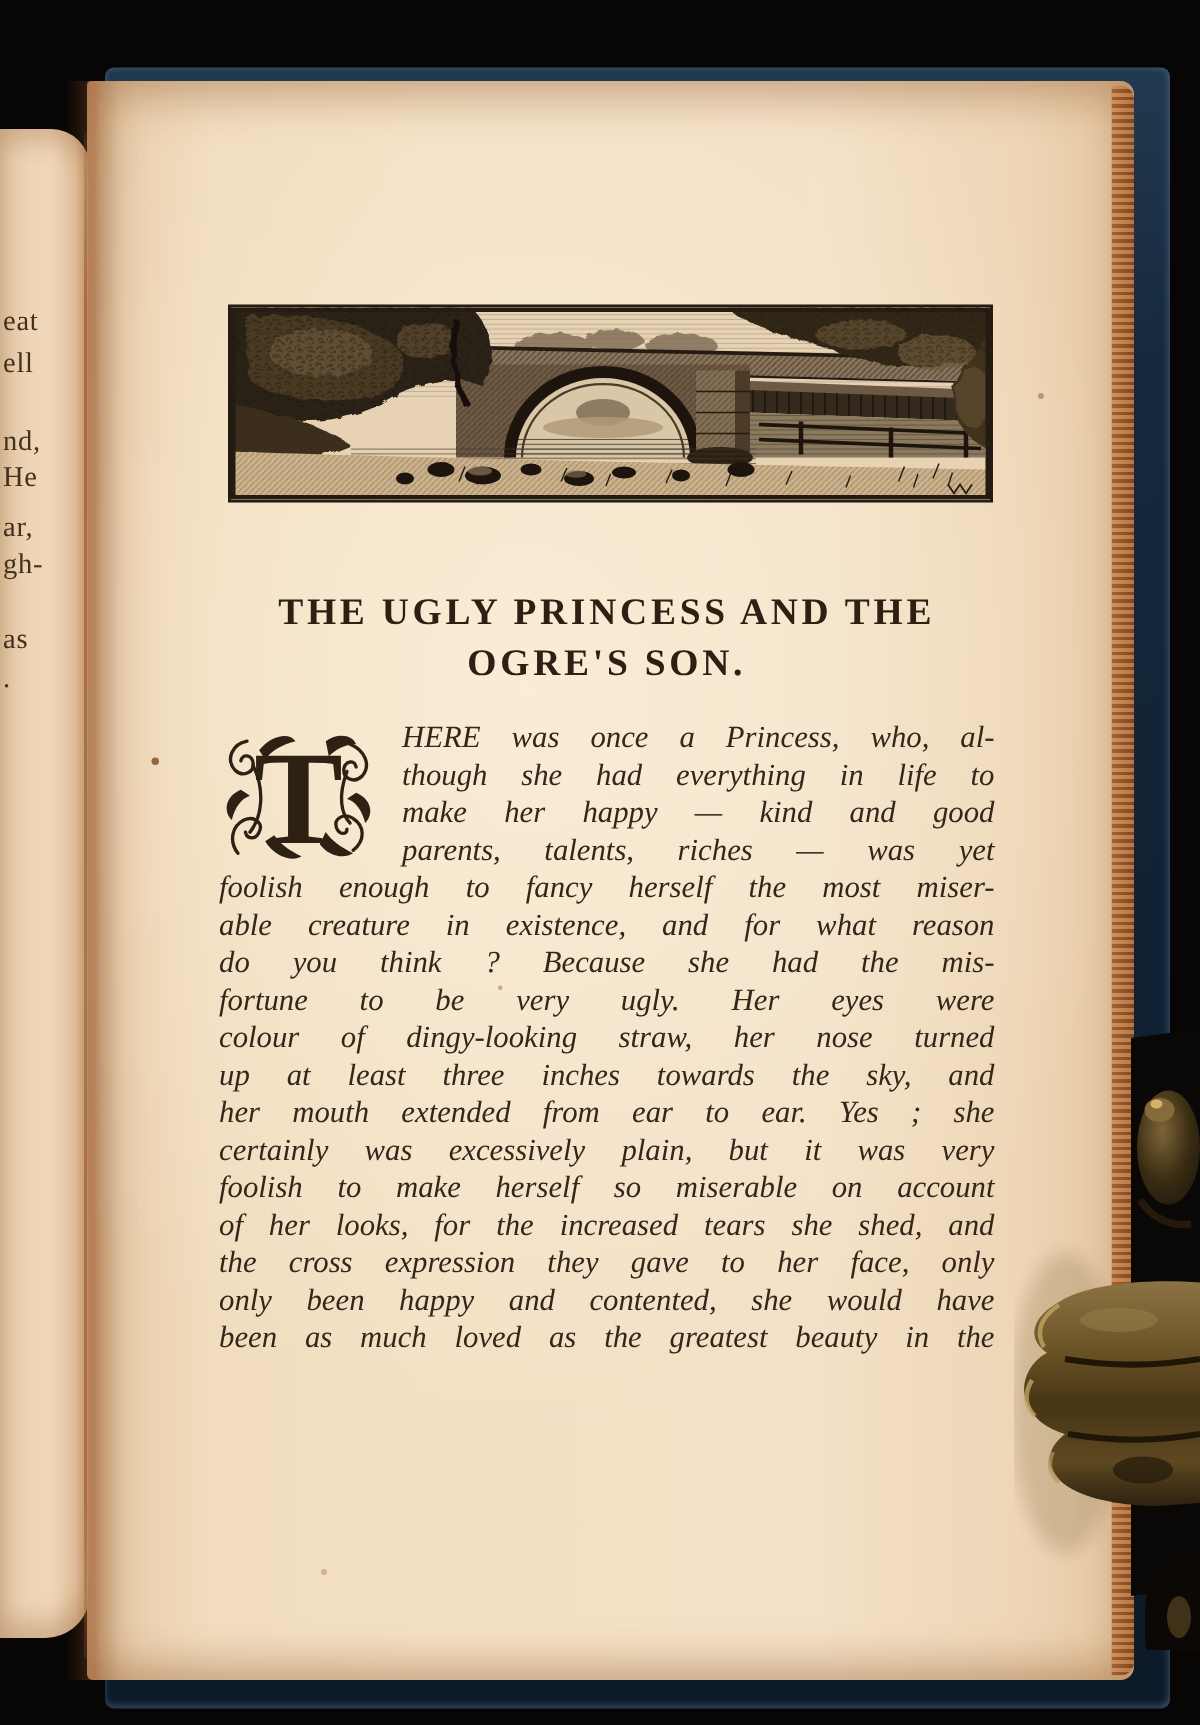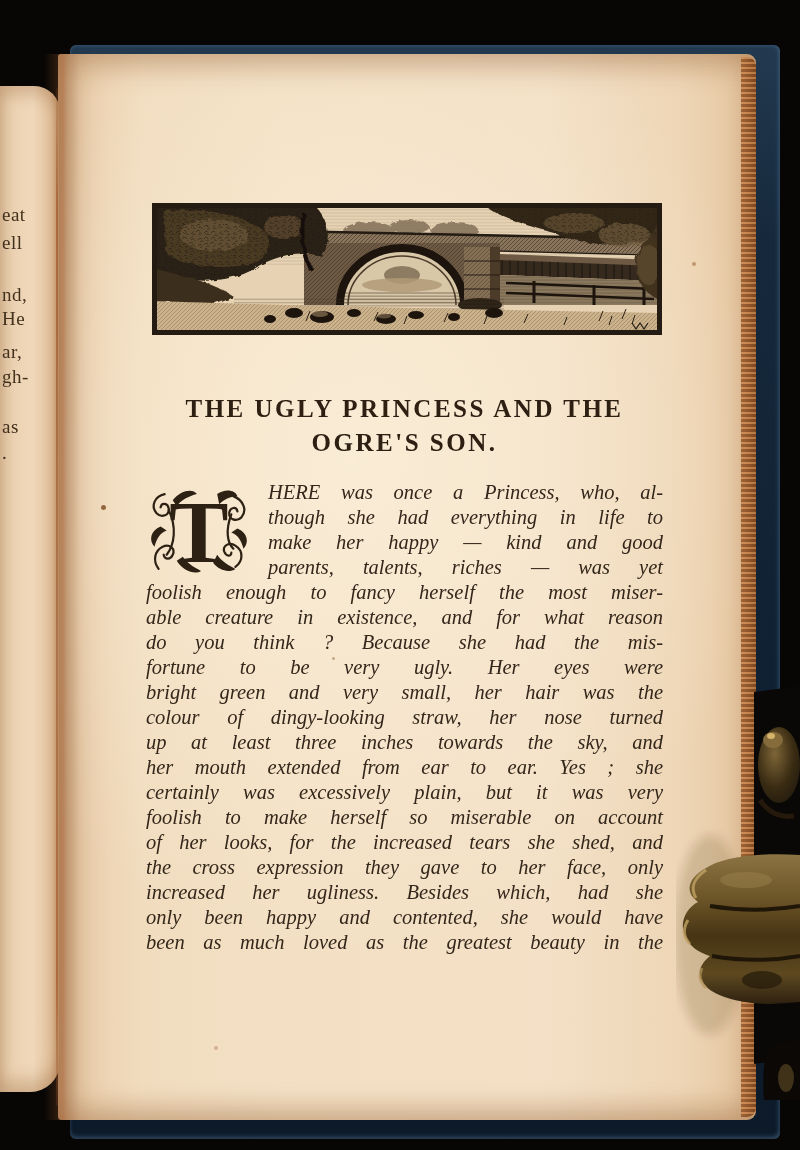--- a/index.html
+++ b/index.html
@@ -193,29 +193,27 @@
           </svg>
         </div>
         <div class="bl ind">HERE was once a Princess, who, al-</div>
         <div class="bl ind">though she had everything in life to</div>
         <div class="bl ind">make her happy — kind and good</div>
         <div class="bl ind">parents, talents, riches — was yet</div>
         <div class="bl">foolish enough to fancy herself the most miser-</div>
         <div class="bl">able creature in existence, and for what reason</div>
         <div class="bl">do you think ? Because she had the mis-</div>
         <div class="bl">fortune to be very ugly. Her eyes were</div>
-        <div class="bl">bright green and very small, her hair was the</div>
         <div class="bl">colour of dingy-looking straw, her nose turned</div>
         <div class="bl">up at least three inches towards the sky, and</div>
         <div class="bl">her mouth extended from ear to ear. Yes ; she</div>
         <div class="bl">certainly was excessively plain, but it was very</div>
         <div class="bl">foolish to make herself so miserable on account</div>
         <div class="bl">of her looks, for the increased tears she shed, and</div>
         <div class="bl">the cross expression they gave to her face, only</div>
-        <div class="bl">increased her ugliness. Besides which, had she</div>
         <div class="bl">only been happy and contented, she would have</div>
         <div class="bl">been as much loved as the greatest beauty in the</div>
       </div>
     </div>
   </div>
 
   <div class="gutter"></div>
 
   <div class="facing-page">
     <span class="fragment" style="top:118px">eat</span>

